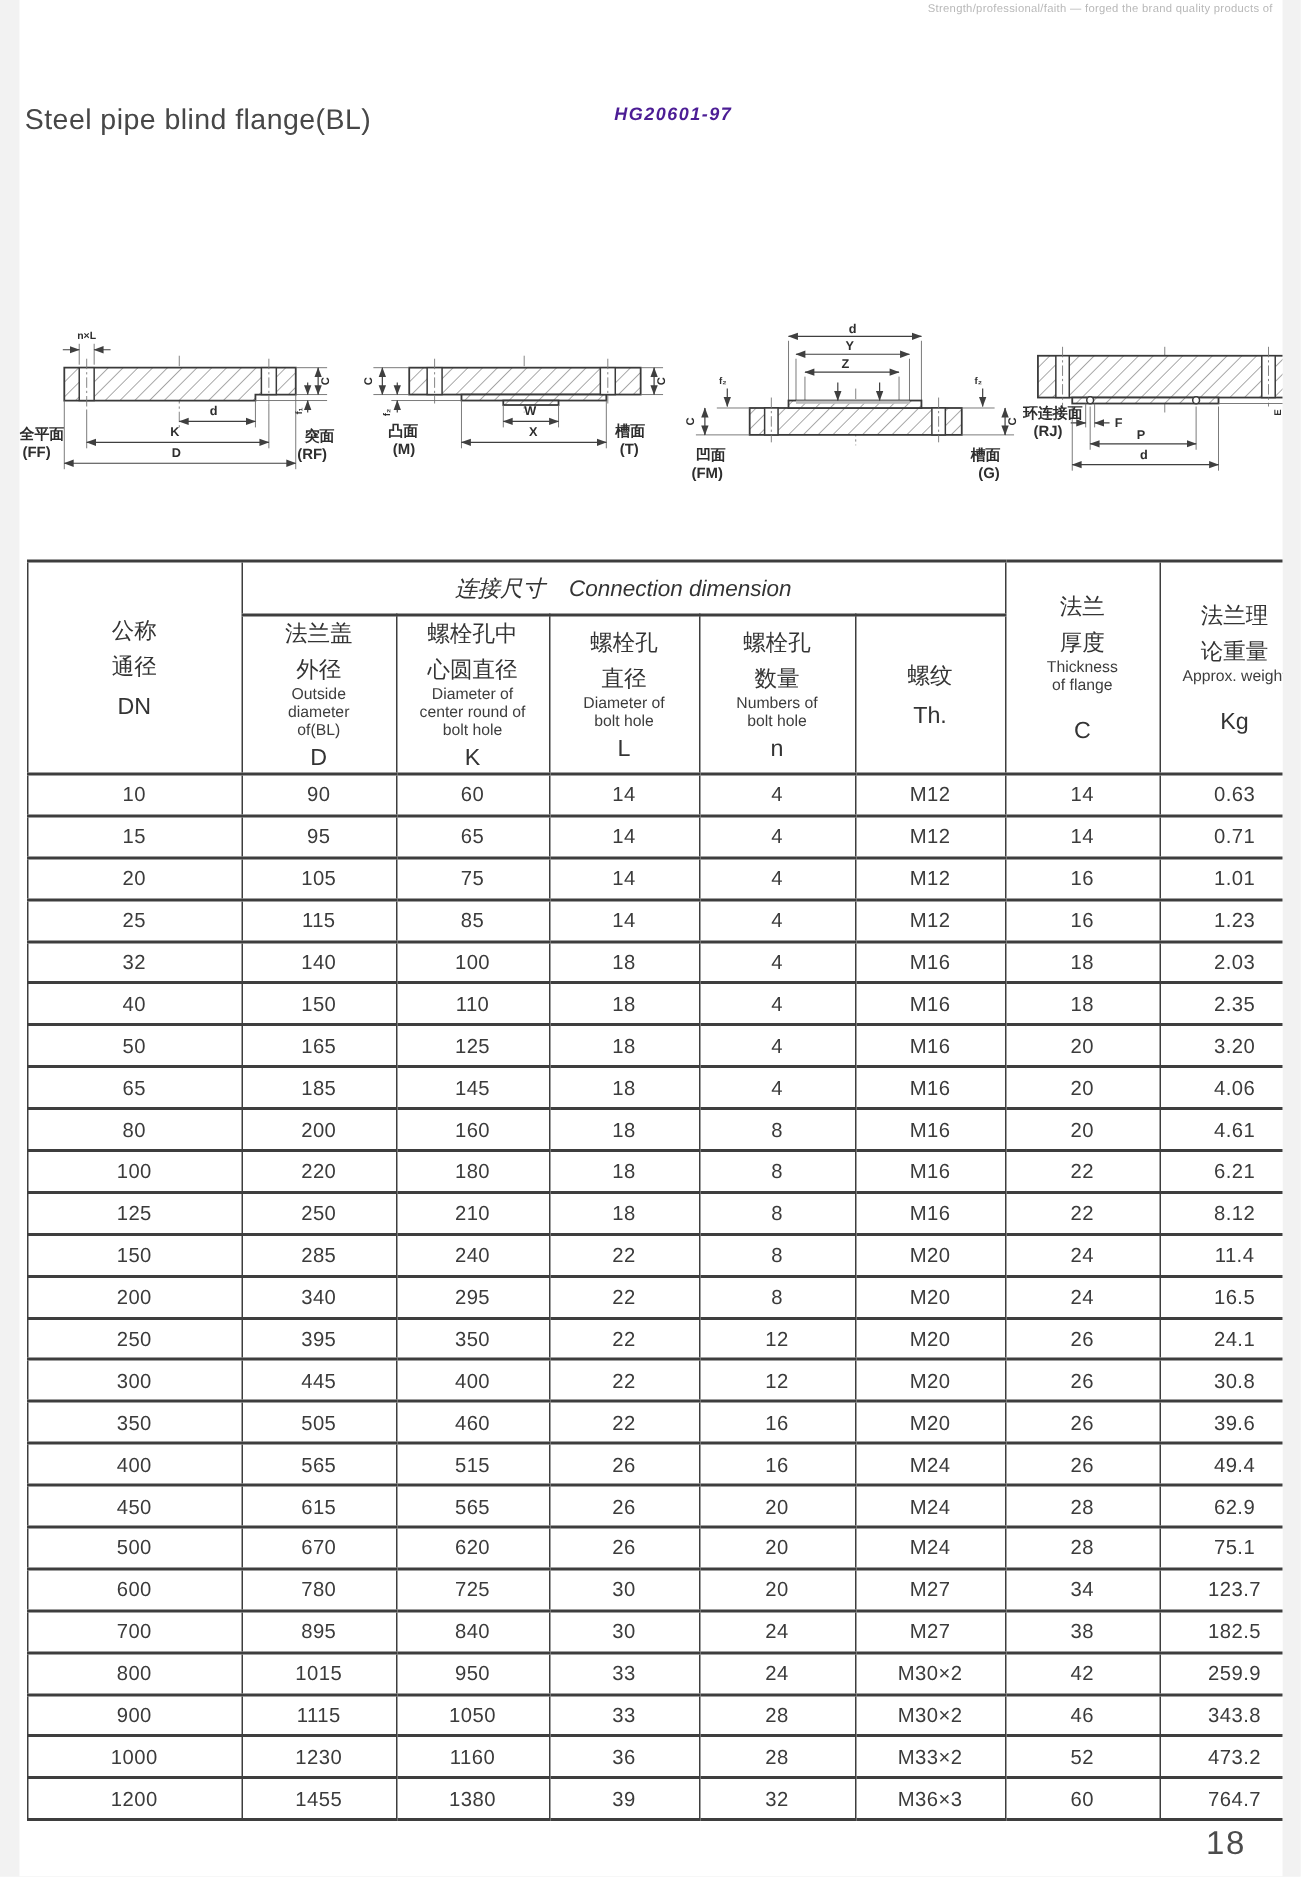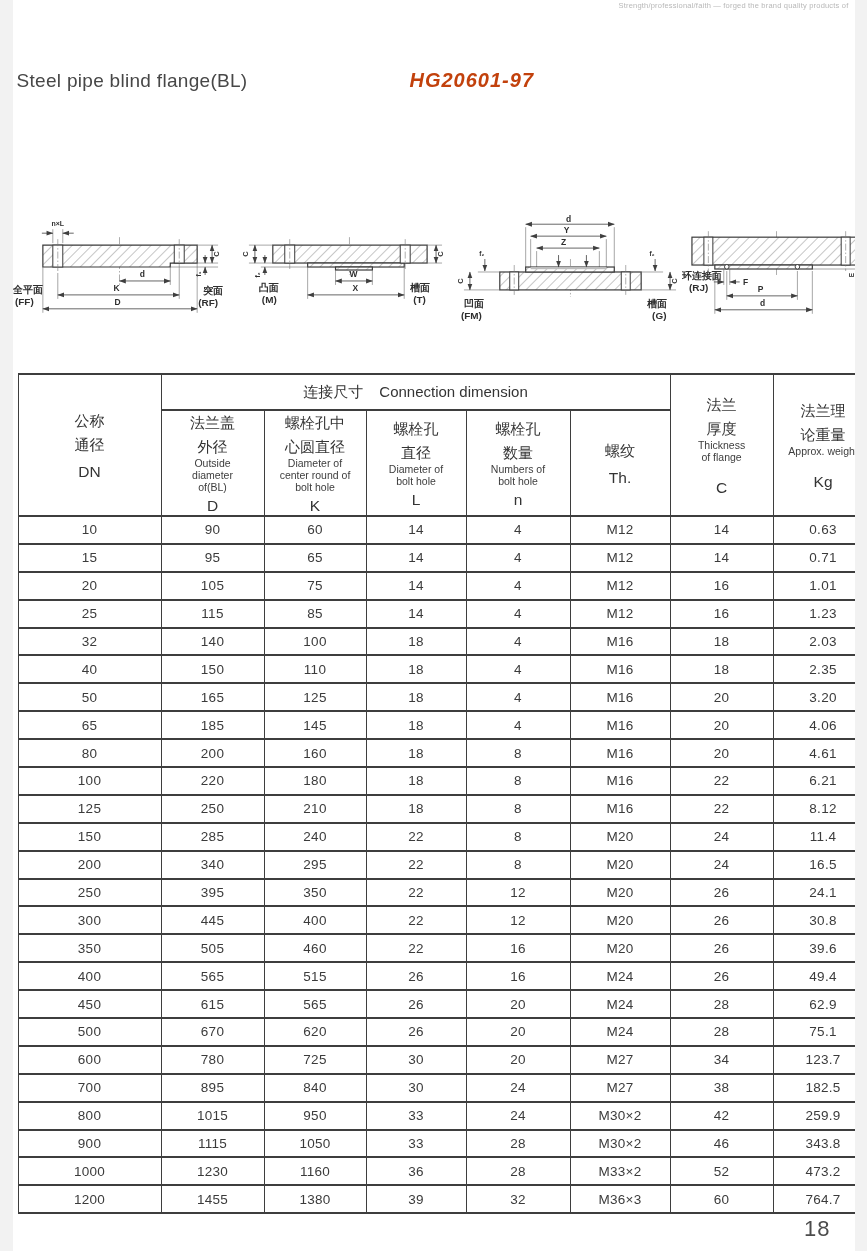--- a/index.html
+++ b/index.html
@@ -7,21 +7,21 @@
         font-family:"Liberation Sans","DejaVu Sans",sans-serif;color:#3a3a3a;overflow:hidden;}
 
   
   .brand{position:absolute;top:1px;right:6px;text-align:right;}
   .tagline{font-size:7.5px;color:#b8b8b8;letter-spacing:.2px;}
   .website{font-size:18px;color:#a7d3ea;font-style:italic;margin-top:5px;font-weight:500;letter-spacing:.5px;}
 
   
   .title{position:absolute;left:4px;top:24px;font-size:28px;font-weight:500;color:#3d3d3d;letter-spacing:.5px;}
   .subtitle{position:absolute;left:4px;top:70px;font-size:19px;color:#474747;letter-spacing:.3px;}
-  .standard{position:absolute;left:397px;top:69px;font-size:20px;font-weight:bold;font-style:italic;color:#c2410c;letter-spacing:1px;}
+  .standard{position:absolute;left:397px;top:69px;font-size:12px;font-weight:bold;font-style:italic;color:#4c1d95;letter-spacing:1px;}
 
   
   .drawings{position:absolute;top:215px;left:0;width:867px;height:114px;display:flex;justify-content:space-between;}
   .dwg text{font-family:inherit;fill:#2e2e2e;}
   .dt{font-size:8.5px;font-weight:bold;text-anchor:middle;}
   .rt{font-size:7.5px;font-weight:bold;text-anchor:middle;}
   .ft{font-size:6.5px;font-weight:bold;text-anchor:middle;}
   .lb{font-size:10px;font-weight:bold;}
   .nxl{font-size:7px;font-weight:bold;text-anchor:middle;}
   .ol{stroke:#3a3a3a;stroke-width:1.2;}
@@ -30,21 +30,21 @@
   .dim{stroke:#3f3f3f;stroke-width:.8;fill:none;}
   .cl{stroke:#777;stroke-width:.6;fill:none;stroke-dasharray:7 2 1.5 2;}
 
   
   table{position:absolute;top:373px;left:5px;width:855px;border-collapse:collapse;table-layout:fixed;background:#fff;}
   th,td{border-left:1px solid #3e3e3e;border-right:1px solid #3e3e3e;
         border-top:2px solid #3e3e3e;border-bottom:2px solid #3e3e3e;
         text-align:center;vertical-align:middle;padding:0;}
   th{font-weight:normal;color:#343434;}
   td{height:25.9px;font-size:13.5px;color:#3b3b3b;letter-spacing:.3px;}
-  .conn{height:34px;font-size:15px;}
+  .conn{height:34px;font-size:15px;font-style:italic;}
   .conn .en15{font-size:15px;margin-left:16px;}
   .h2row th{height:104px;margin-top:27px;}
   .cn{font-size:15px;line-height:1.55;}
   .en{font-size:10.5px;line-height:1.13;color:#3d3d3d;}
   .code{font-size:15.5px;margin-top:3px;}
   .gap{margin-top:15px;}
   .gap2{margin-top:7px;}
 
   .page-number{position:absolute;right:24px;top:1216px;font-size:22px;color:#4c4c4c;letter-spacing:1px;}
 </style>

